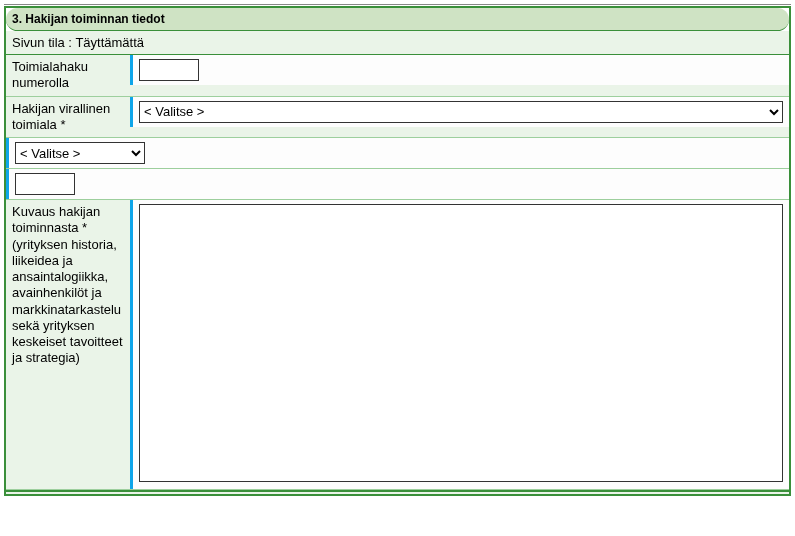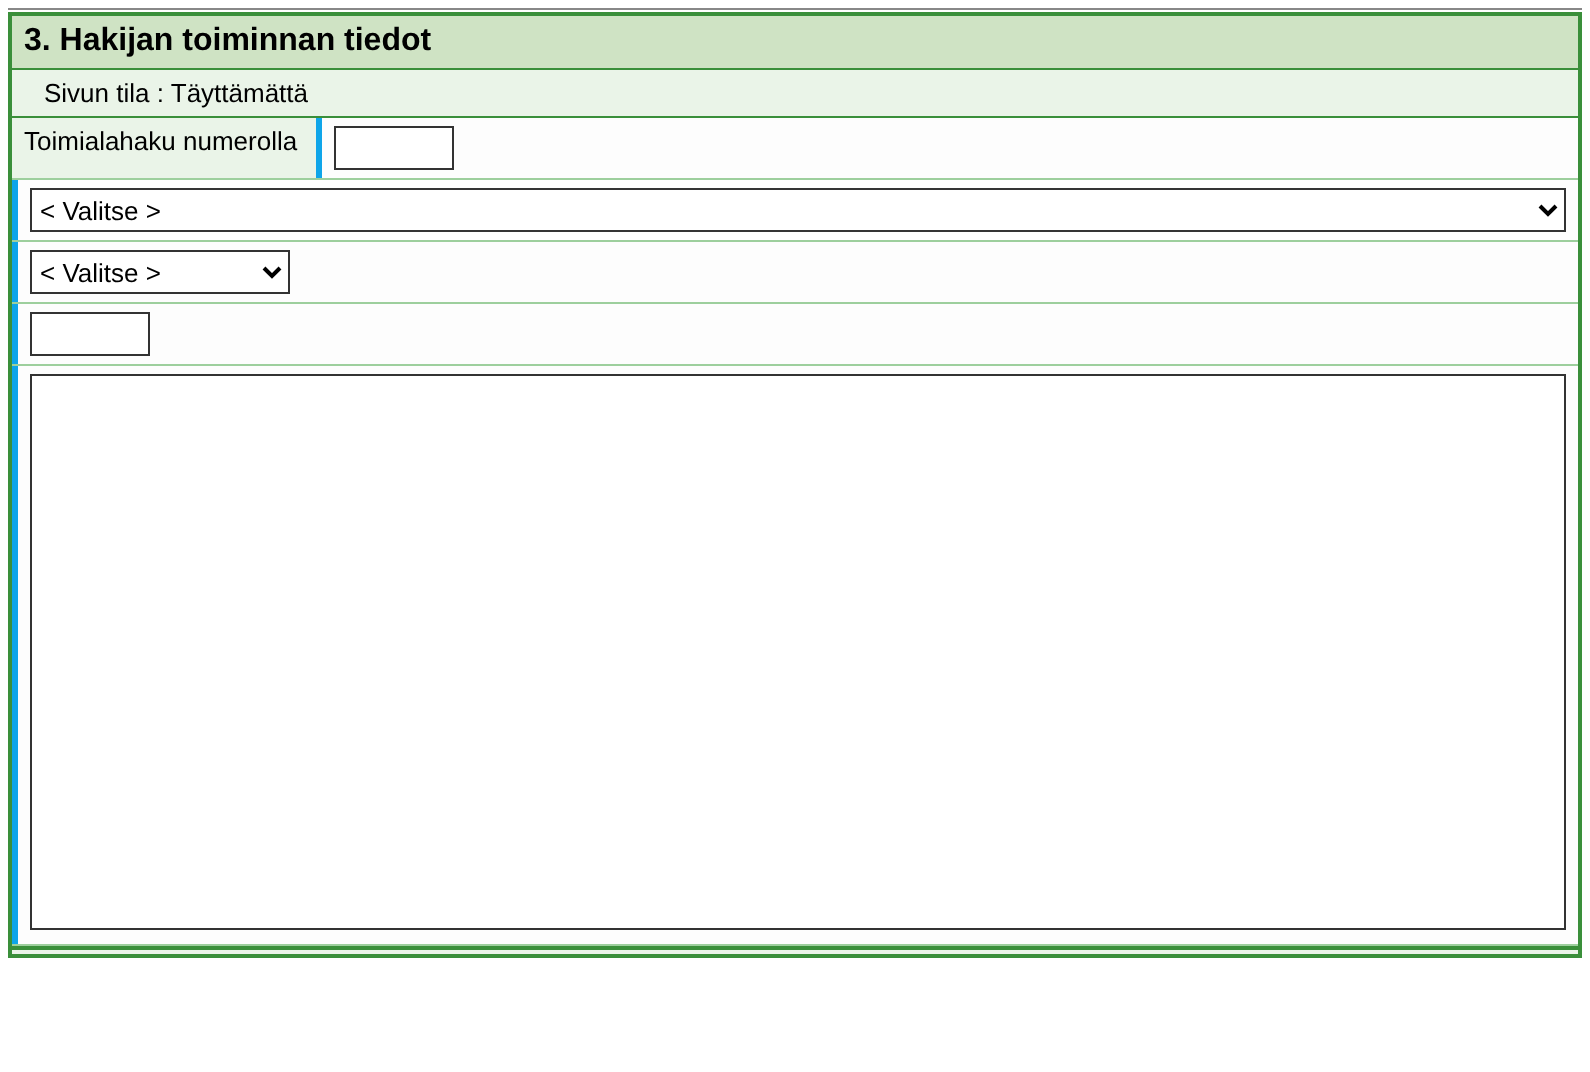--- a/index.html
+++ b/index.html
@@ -11,38 +11,39 @@
     background: #fff;
     color: #000;
   }
   .panel {
     border: 2px solid #3a8f3a;
     width: 787px;
   }
   .section-title {
     background: #cfe3c4;
     font-weight: bold;
-    font-size: 16px;
+    font-size: 12px;
     padding: 4px 6px;
     border-bottom: 1px solid #3a8f3a;
+    border-radius: 12px;
   }
   .status-row {
     background: #eaf4e8;
-    padding: 4px 16px;
+    padding: 4px 6px;
     border-bottom: 1px solid #3a8f3a;
   }
   .form-row {
     display: flex;
     align-items: flex-start;
     background: #eaf4e8;
     border-bottom: 1px solid #9dcf9d;
   }
   .form-row:last-child { border-bottom: none; }
   .label-col {
-    width: 152px;
+    width: 124px;
     padding: 4px 6px;
     background: #eaf4e8;
     line-height: 1.25;
   }
   .field-col {
     flex: 1;
     padding: 4px 6px;
     background: #fdfdfd;
     border-left: 3px solid #0ea5e9;
   }
@@ -108,20 +109,21 @@
   </div>
 
   <div class="form-row">
     <div class="label-col">Toimialahaku numerolla</div>
     <div class="field-col">
       <input type="text" class="text-small" value="" style="">
     </div>
   </div>
 
   <div class="form-row">
+    <div class="label-col">Hakijan virallinen toimiala *</div>
     <div class="field-col">
       <select class="select-wide">
         <option>&lt; Valitse &gt;</option>
       </select>
     </div>
   </div>
 
   <div class="form-row">
     <div class="field-col">
       <select class="select-mid">
@@ -130,19 +132,20 @@
     </div>
   </div>
 
   <div class="form-row">
     <div class="field-col">
       <input type="text" class="text-small" value="" style="">
     </div>
   </div>
 
   <div class="form-row">
+    <div class="label-col">Kuvaus hakijan toiminnasta * (yrityksen historia, liikeidea ja ansaintalogiikka, avainhenkilöt ja markkinatarkastelu sekä yrityksen keskeiset tavoitteet ja strategia)</div>
     <div class="field-col">
       <textarea class="desc" style=""></textarea>
     </div>
   </div>
 
   <div class="bottom-border"></div>
 </div>
 
 </body></html>

